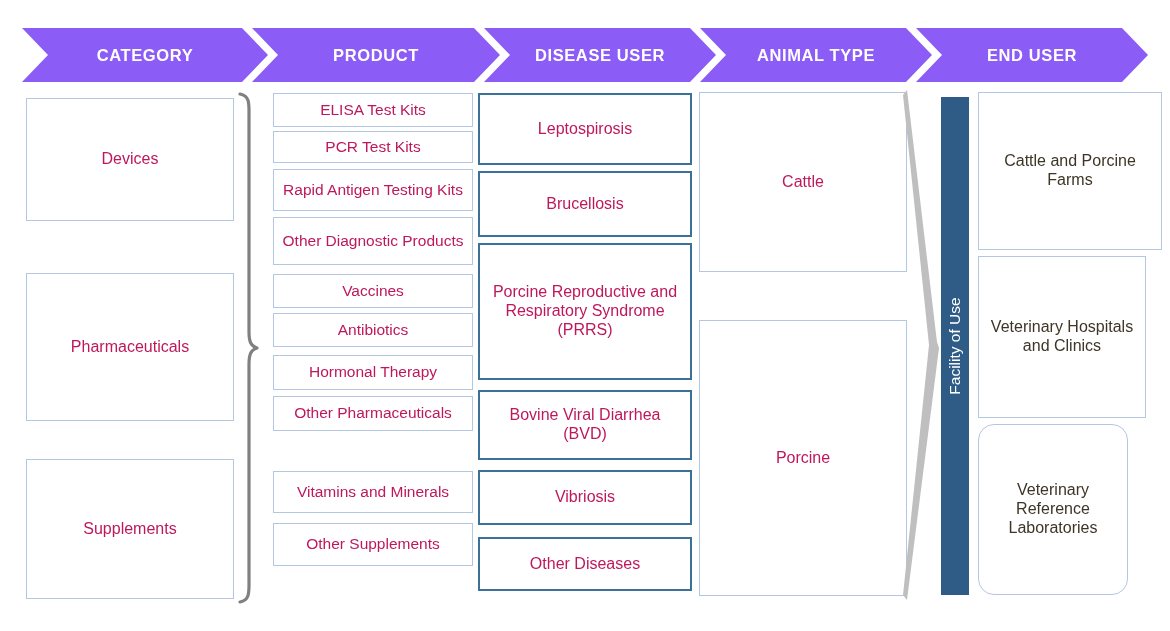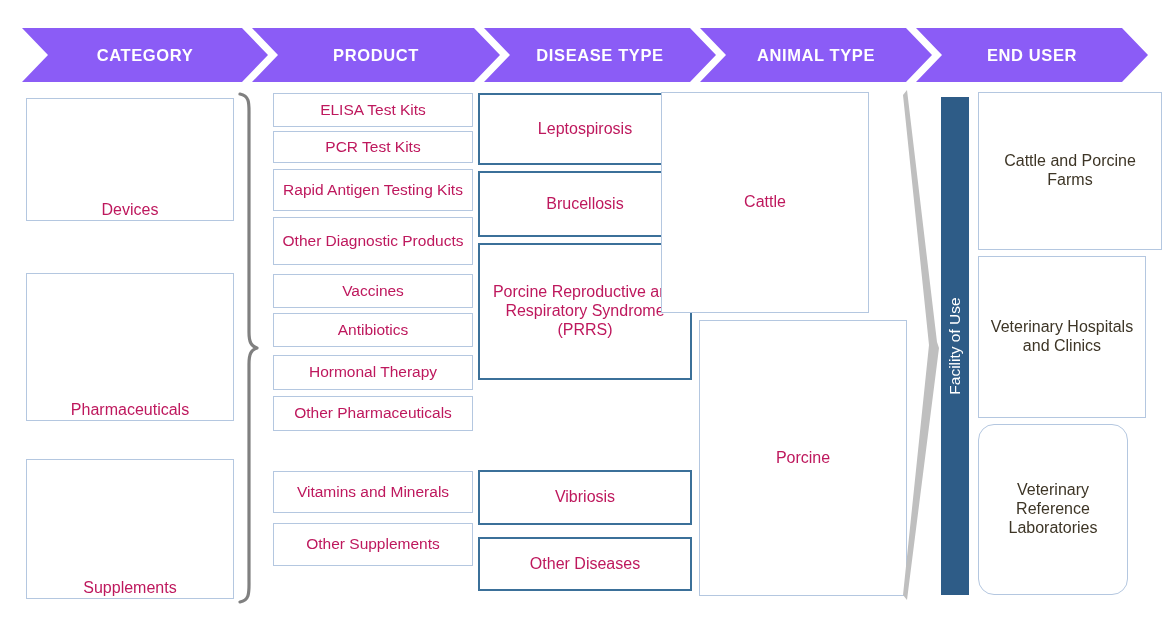--- a/index.html
+++ b/index.html
@@ -60,21 +60,21 @@
   .box-dark {
     border: 2px solid #3b7099;
   }
   .txt-dark {
     color: #be185d;
   }
   .txt-olive {
     color: #3d3526;
   }
 
-  .cat-label  { font-size: 16px; align-items: flex-end; }
+  .cat-label  { font-size: 16px; }
   .prod-label { font-size: 15.5px; }
   .dis-label  { font-size: 16px; text-align: center; }
   .anim-label { font-size: 16px; }
   .end-label  { font-size: 16px; }
 
   
   .brace {
     position: absolute;
     left: 236px;
     top: 92px;
@@ -117,21 +117,21 @@
 
   <div class="banner chev-first" style="left:22px; width:246px;">
     <span class="banner-label">CATEGORY</span>
   </div>
 
   <div class="banner chev-mid" style="left:252px; width:248px;">
     <span class="banner-label">PRODUCT</span>
   </div>
 
   <div class="banner chev-mid" style="left:484px; width:232px;">
-    <span class="banner-label">DISEASE TYPE</span>
+    <span class="banner-label">DISEASE USER</span>
   </div>
 
   <div class="banner chev-mid" style="left:700px; width:232px;">
     <span class="banner-label">ANIMAL TYPE</span>
   </div>
 
   <div class="banner chev-mid" style="left:916px; width:232px;">
     <span class="banner-label">END USER</span>
   </div>
 
@@ -196,30 +196,33 @@
   </div>
 
   <div class="box box-dark dis-label txt-dark" style="left:478px; top:171px; width:214px; height:66px;">
     <span>Brucellosis</span>
   </div>
 
   <div class="box box-dark dis-label txt-dark" style="left:478px; top:243px; width:214px; height:137px; padding:0 10px;">
     <span>Porcine Reproductive and Respiratory Syndrome (PRRS)</span>
   </div>
 
+  <div class="box box-dark dis-label txt-dark" style="left:478px; top:390px; width:214px; height:70px; padding:0 8px;">
+    <span>Bovine Viral Diarrhea (BVD)</span>
+  </div>
 
   <div class="box box-dark dis-label txt-dark" style="left:478px; top:470px; width:214px; height:55px;">
     <span>Vibriosis</span>
   </div>
 
   <div class="box box-dark dis-label txt-dark" style="left:478px; top:537px; width:214px; height:54px;">
     <span>Other Diseases</span>
   </div>
 
-  <div class="box box-light anim-label txt-dark" style="left:661px; top:92px; width:208px; height:221px;">
+  <div class="box box-light anim-label txt-dark" style="left:699px; top:92px; width:208px; height:180px;">
     <span>Cattle</span>
   </div>
 
   <div class="box box-light anim-label txt-dark" style="left:699px; top:320px; width:208px; height:276px;">
     <span>Porcine</span>
   </div>
 
   <svg class="gray-arrow" viewBox="0 0 38 510" preserveAspectRatio="none">
     <polygon points="4,0 34,252 36,258 4,510 0,505 26,255 0,5" fill="#bfbfbf"></polygon>
   </svg>

